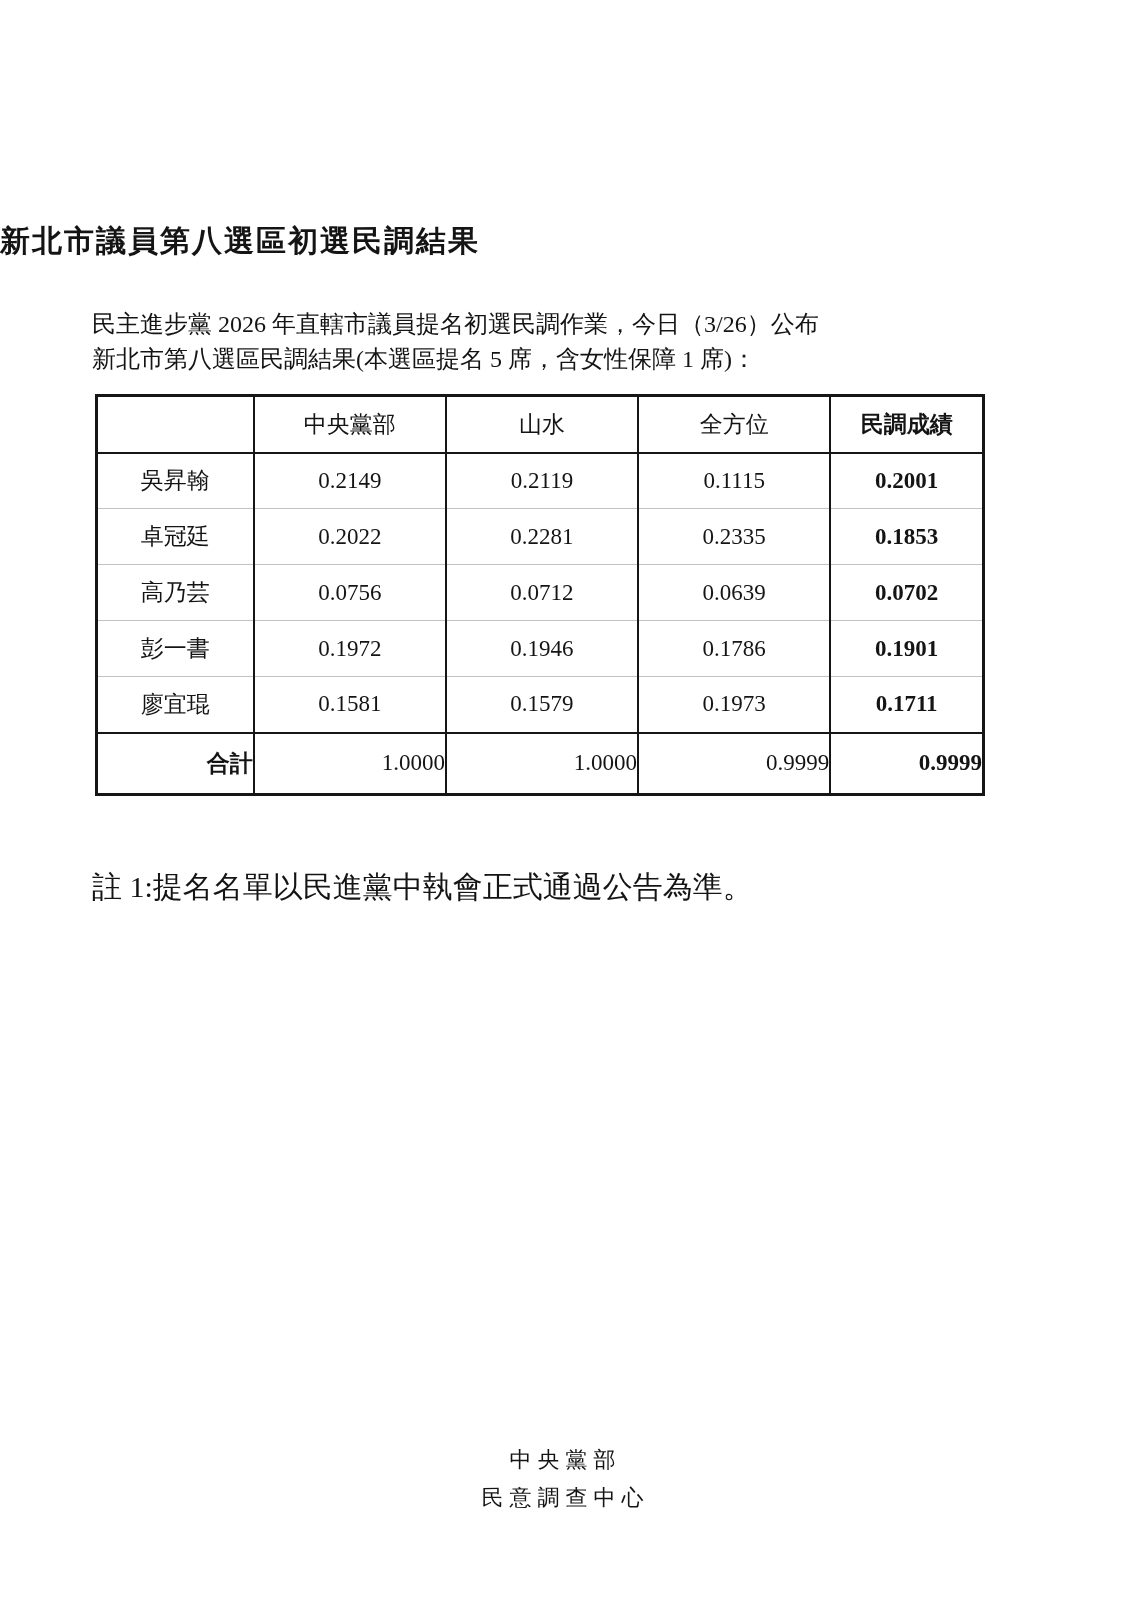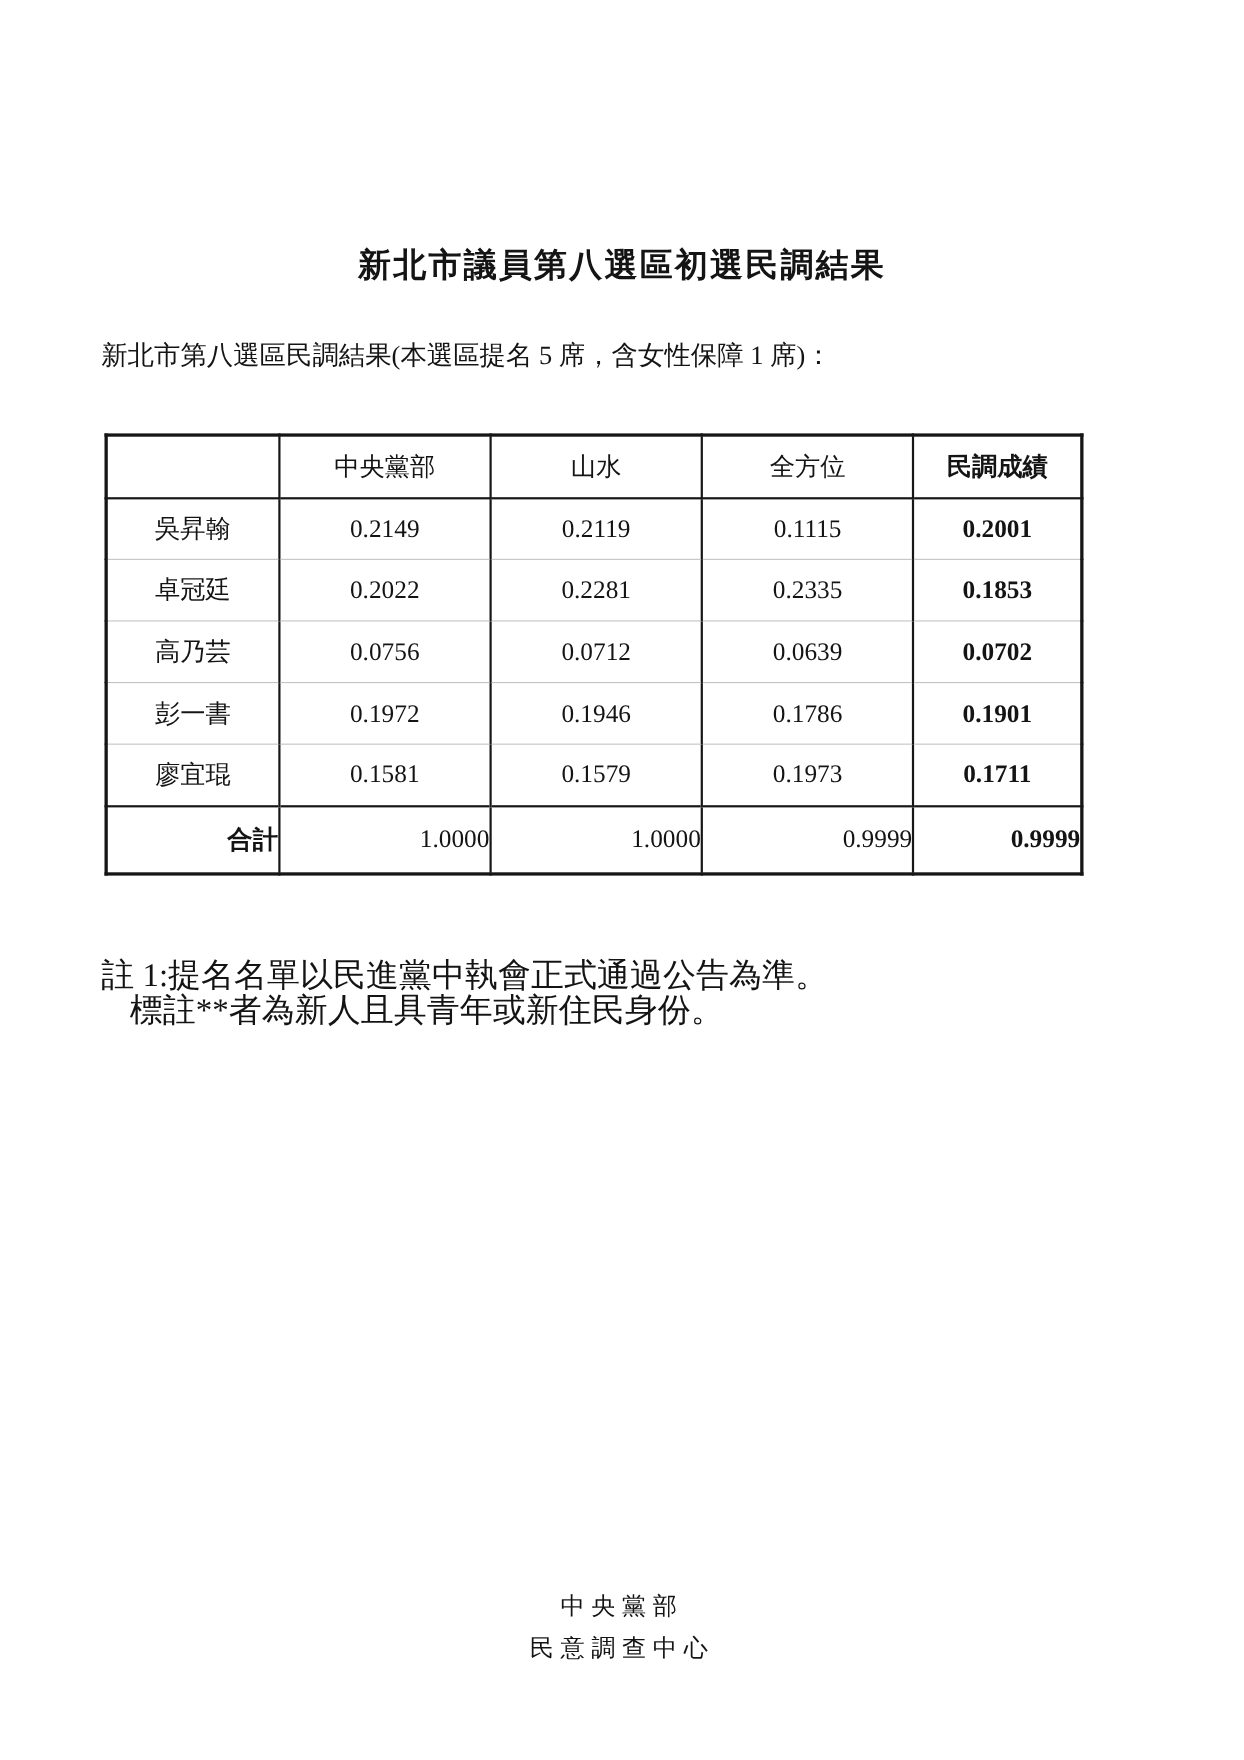--- a/index.html
+++ b/index.html
@@ -11,21 +11,21 @@
     background: #ffffff;
     font-family: "Liberation Serif", "DejaVu Serif", serif;
     color: #141414;
     overflow: hidden;
   }
   .doc-title {
     position: absolute;
     top: 221px;
     left: 0;
     width: 100%;
-    text-align: center;
+    text-align: left;
     font-size: 30px;
     font-weight: bold;
     letter-spacing: 2px;
   }
   .intro {
     position: absolute;
     top: 307px;
     left: 92px;
     width: 860px;
     font-size: 24px;
@@ -87,20 +87,21 @@
   }
 </style>
 </head>
 <body>
 
 <div class="page">
 
   <div class="doc-title">新北市議員第八選區初選民調結果</div>
 
   <div class="intro">
+    <div>民主進步黨 2026 年直轄市議員提名初選民調作業，今日（3/26）公布</div>
     <div>新北市第八選區民調結果(本選區提名 5 席，含女性保障 1 席)：</div>
   </div>
 
   <table class="results">
     <colgroup>
       <col class="c-name">
         <col class="c-mid">
         <col class="c-mid">
         <col class="c-mid">
         <col class="c-score">
@@ -155,21 +156,20 @@
         <td>1.0000</td>
         <td>1.0000</td>
         <td>0.9999</td>
         <td class="score">0.9999</td>
       </tr>
     </tbody>
   </table>
 
   <div class="notes">
     <div>註 1:提名名單以民進黨中執會正式通過公告為準。</div>
-    <div class="indent">標註**者為新人且具青年或新住民身份。</div>
   </div>
 
   <div class="footer">
     <div>中央黨部</div>
     <div>民意調查中心</div>
   </div>
 
 </div>
 
 </body></html>

